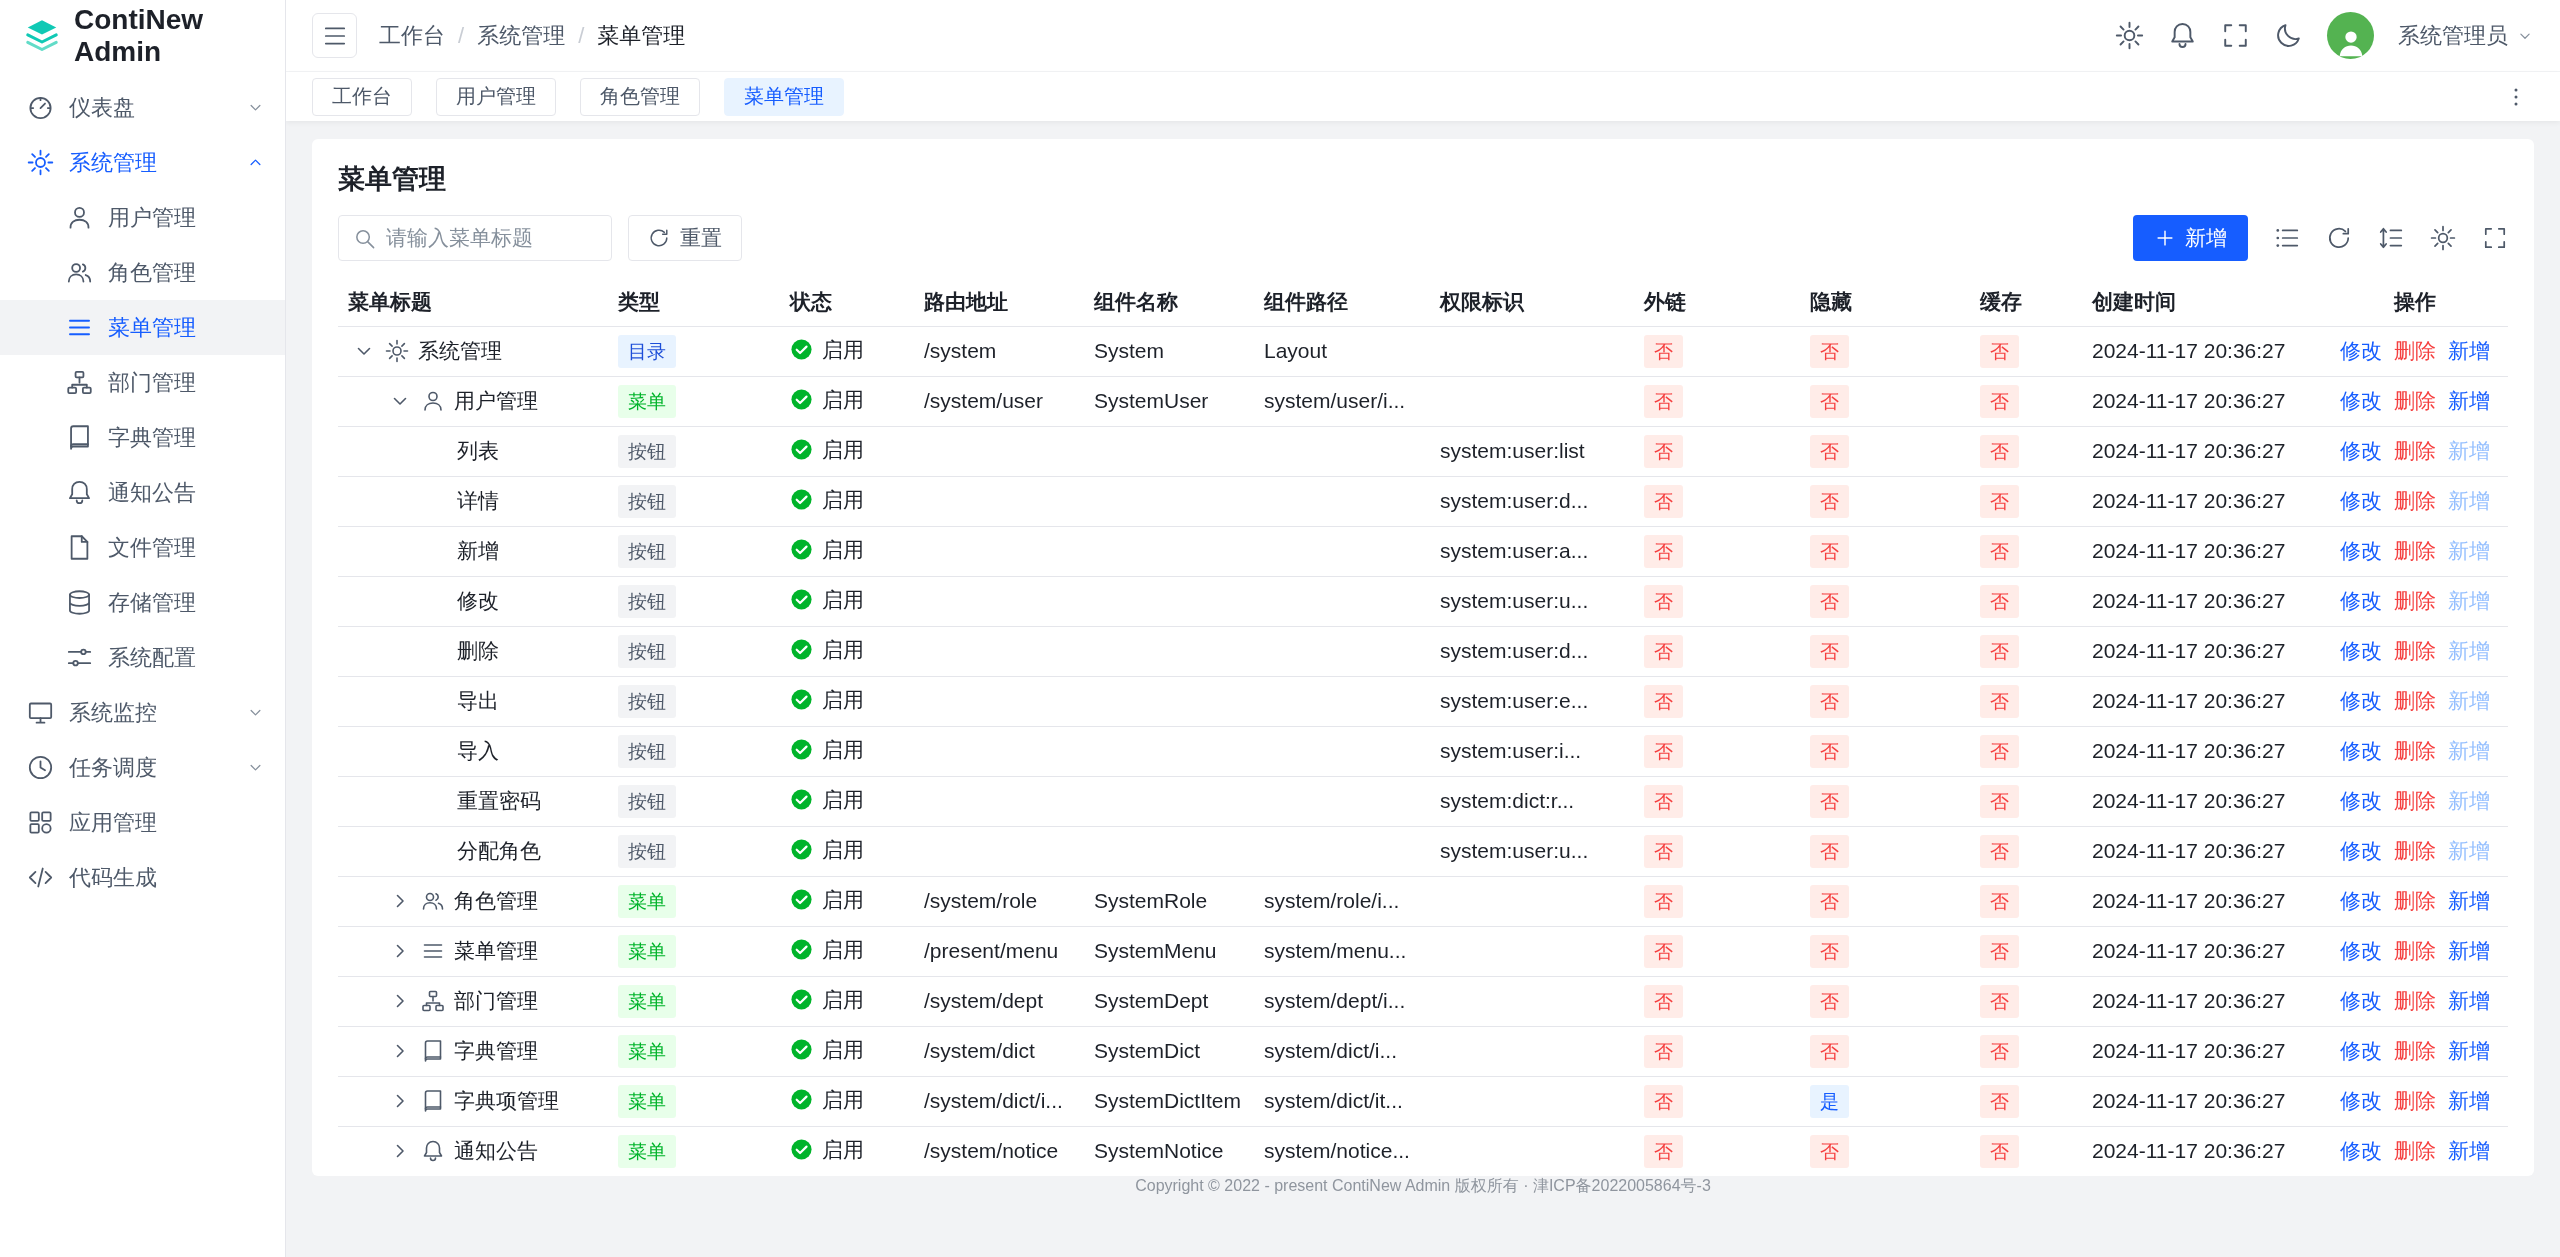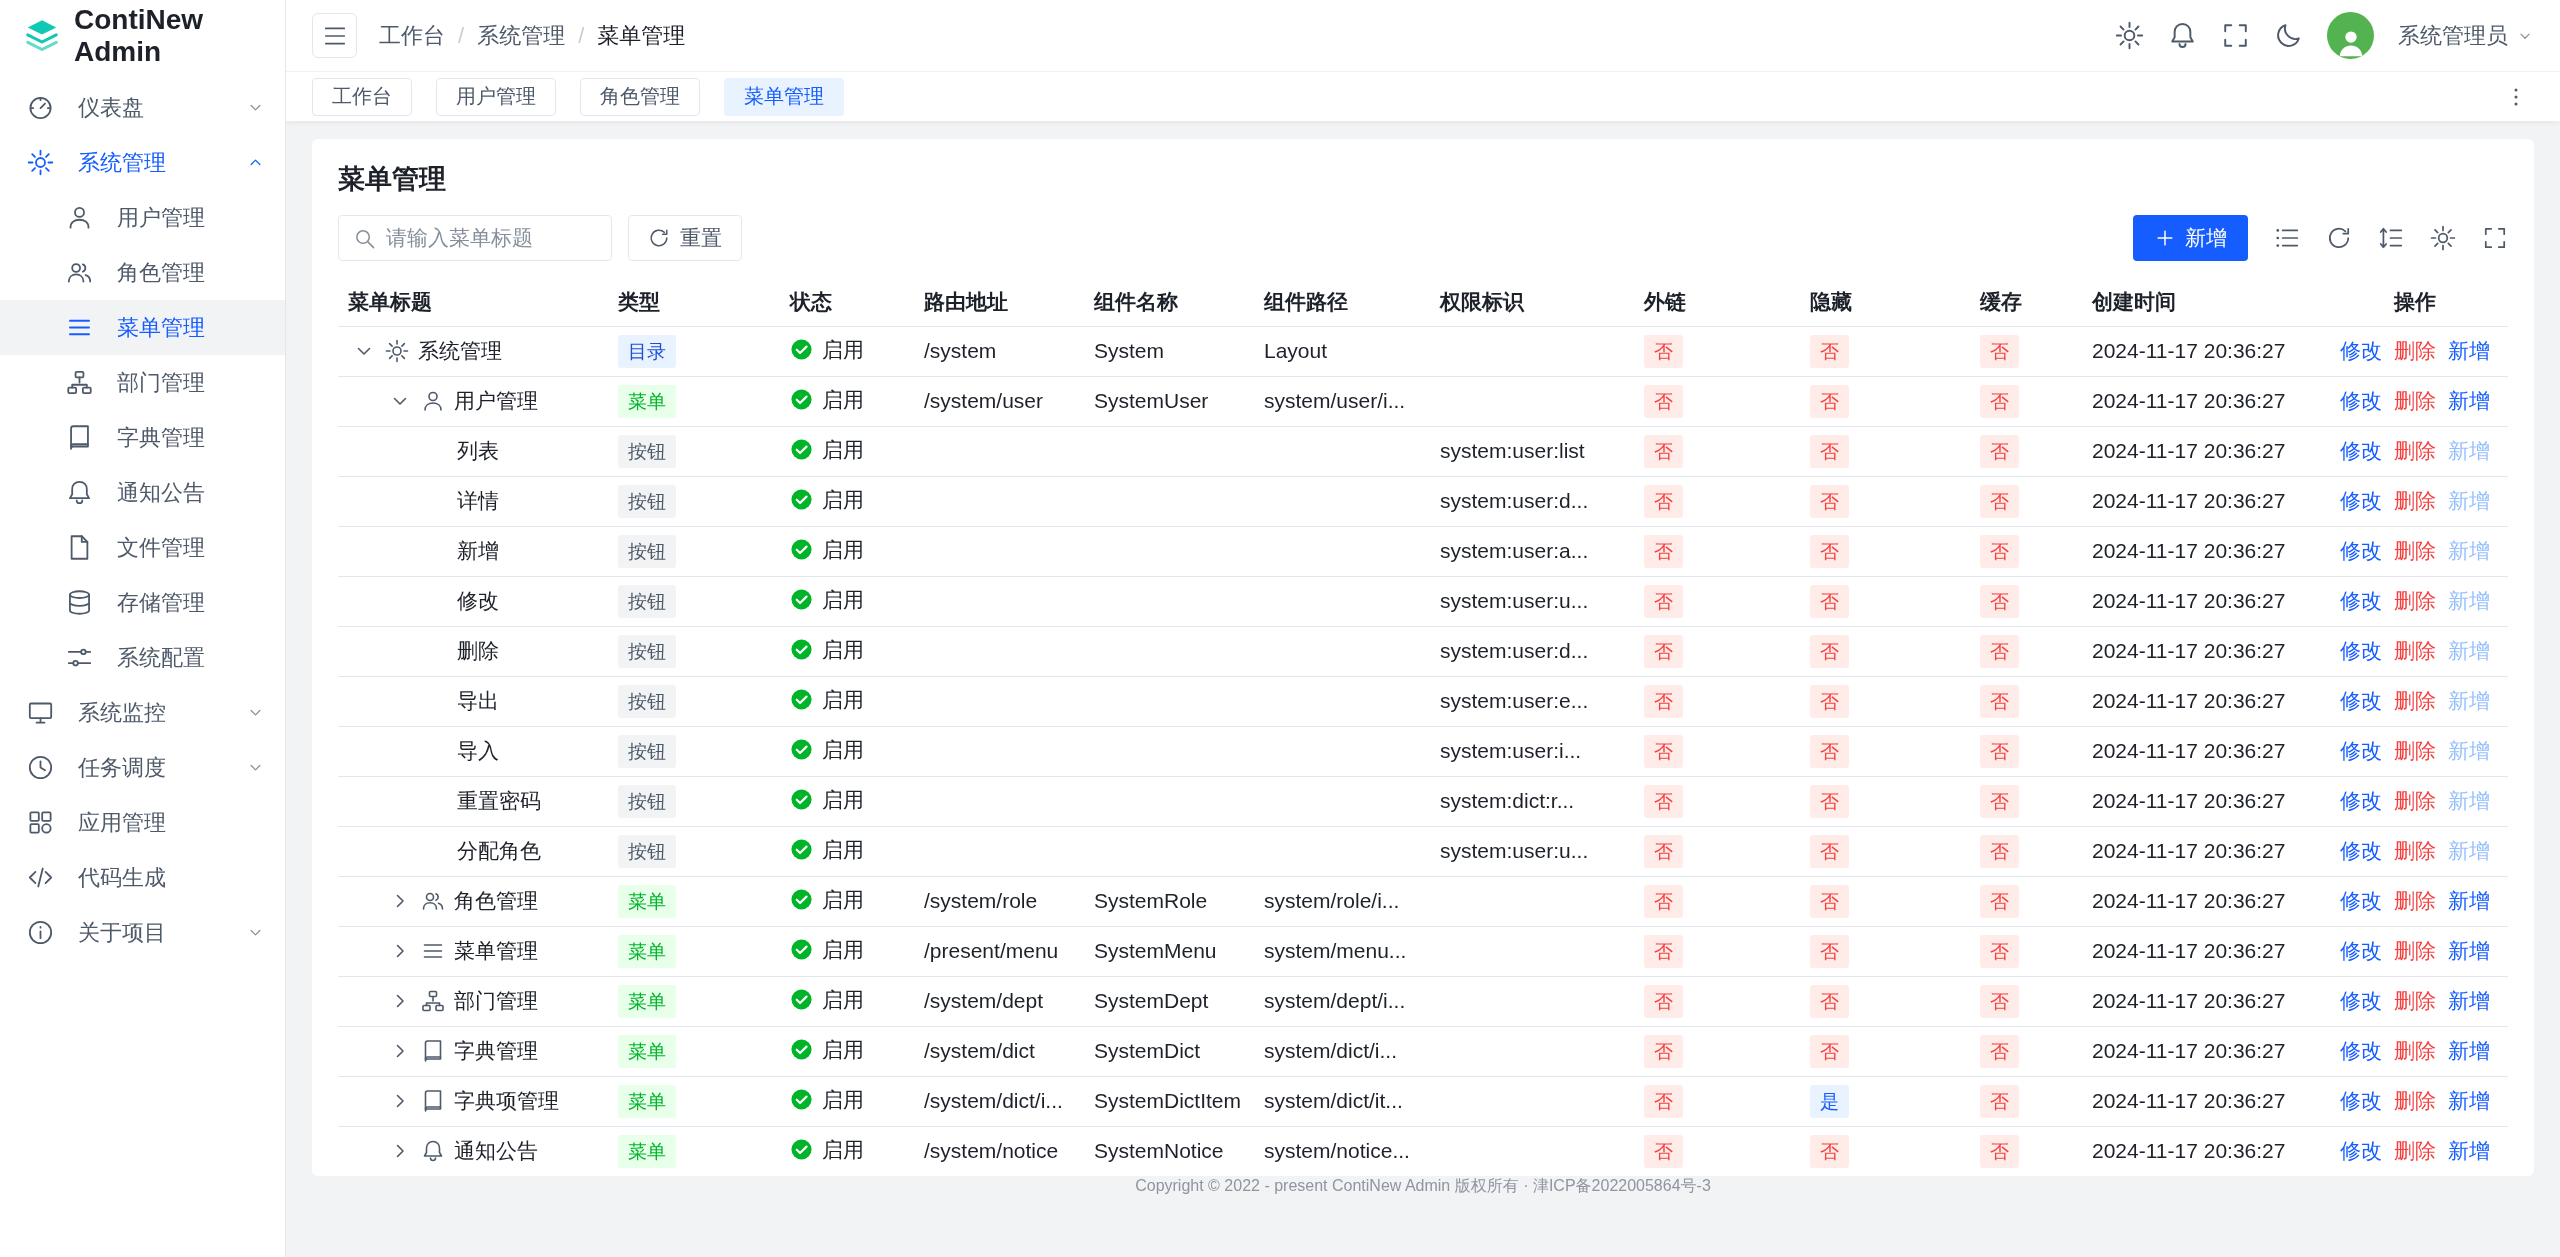--- a/index.html
+++ b/index.html
@@ -5,21 +5,21 @@
 *{margin:0;padding:0;box-sizing:border-box}
 html,body{width:2560px;height:1257px}
 body{font-family:"Liberation Sans","DejaVu Sans",sans-serif;font-size:21px;color:#1d2129;background:#f2f3f5;overflow:hidden}
 svg{fill:none;stroke:currentColor;stroke-width:3.2;stroke-linecap:round;stroke-linejoin:round;flex:none}
 .app{display:flex;width:2560px;height:1257px}
 .sidebar{width:286px;min-width:286px;background:#fff;border-right:1px solid #e5e6eb;position:relative;z-index:3}
 .logo{height:72px;display:flex;align-items:center;gap:14px;padding-left:24px;cursor:pointer}
 .logo-icon{width:36px;height:36px}
 .logo-text{font-size:28px;font-weight:700}
 .side-menu{padding-top:8px}
-.side-item,.side-child{height:55px;display:flex;align-items:center;gap:24px;color:#4e5969;font-size:22px;cursor:pointer;white-space:nowrap}
+.side-item,.side-child{height:55px;display:flex;align-items:center;gap:15px;color:#4e5969;font-size:22px;cursor:pointer;white-space:nowrap}
 .side-item{padding:0 20px 0 27px}
 .side-child{padding:0 20px 0 66px}
 .side-item .i,.side-child .i{width:27px;height:27px}
 .side-item .lbl{flex:1}
 .chev{width:19px;height:19px;color:#86909c}
 .side-item.parent-active{color:#165dff}
 .side-item.parent-active .chev{color:#165dff}
 .side-child.active{background:#f2f3f5;color:#165dff}
 .main{flex:1;display:flex;flex-direction:column;min-width:0}
 .topbar{height:72px;background:#fff;display:flex;align-items:center;gap:22px;padding:0 26px;border-bottom:1px solid #f2f3f5}
@@ -314,29 +314,20 @@
             <use href="#apps"></use>
           </svg>
           <span class="lbl">应用管理</span>
     </div>
         <div class="side-item">
     <svg class="i">
             <use href="#code"></use>
           </svg>
           <span class="lbl">代码生成</span>
     </div>
-        <div class="side-item">
-    <svg class="i">
-            <use href="#about"></use>
-          </svg>
-          <span class="lbl">关于项目</span>
-    <svg class="chev">
-            <use href="#chev-down"></use>
-          </svg>
-        </div>
       </nav>
   </aside>
 
   <div class="main">
     <header class="topbar">
       <div class="collapse-btn">
         <svg class="i">
             <use href="#collapse"></use>
           </svg>
       </div>

